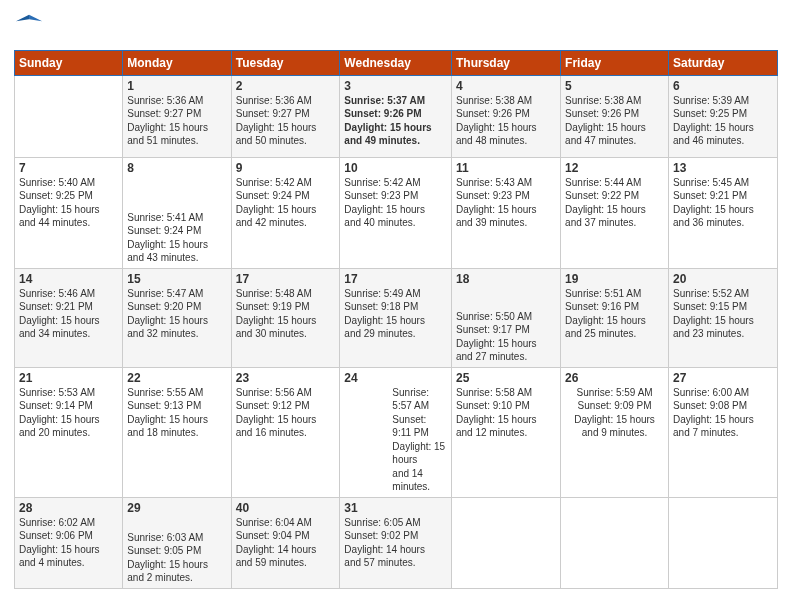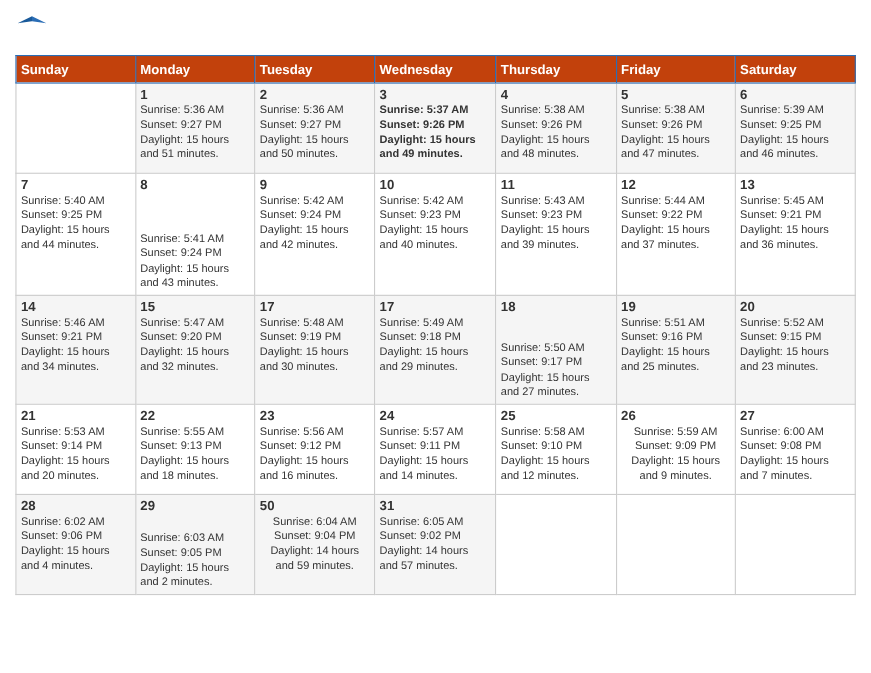--- a/index.html
+++ b/index.html
@@ -293,21 +293,21 @@
           </td>
           <td>
             <span class="day-number">23</span>
             <div class="day-info" style="white-space: pre-line;">Sunrise: 5:56 AM
 Sunset: 9:12 PM
 Daylight: 15 hours
 and 16 minutes.</div>
           </td>
           <td>
             <span class="day-number">24</span>
-            <div class="day-info" style="white-space: pre-line;">Sunrise: 5:57 AM
+            <div class="day-info" style="white-space: pre-line; margin-left: 48px;">Sunrise: 5:57 AM
 Sunset: 9:11 PM
 Daylight: 15 hours
 and 14 minutes.</div>
           </td>
           <td>
             <span class="day-number">25</span>
             <div class="day-info" style="white-space: pre-line;">Sunrise: 5:58 AM
 Sunset: 9:10 PM
 Daylight: 15 hours
 and 12 minutes.</div>
@@ -336,22 +336,22 @@
 and 4 minutes.</div>
           </td>
           <td>
             <span class="day-number">29</span>
             <div class="day-info" style="white-space: pre-line; margin-top: 16px;">Sunrise: 6:03 AM
 Sunset: 9:05 PM
 Daylight: 15 hours
 and 2 minutes.</div>
           </td>
           <td>
-            <span class="day-number">50</span>
-            <div class="day-info" style="white-space: pre-line; text-align: center;">Sunrise: 6:04 AM
+            <span class="day-number">40</span>
+            <div class="day-info" style="white-space: pre-line;">Sunrise: 6:04 AM
 Sunset: 9:04 PM
 Daylight: 14 hours
 and 59 minutes.</div>
           </td>
           <td>
             <span class="day-number">31</span>
             <div class="day-info" style="white-space: pre-line;">Sunrise: 6:05 AM
 Sunset: 9:02 PM
 Daylight: 14 hours
 and 57 minutes.</div>

